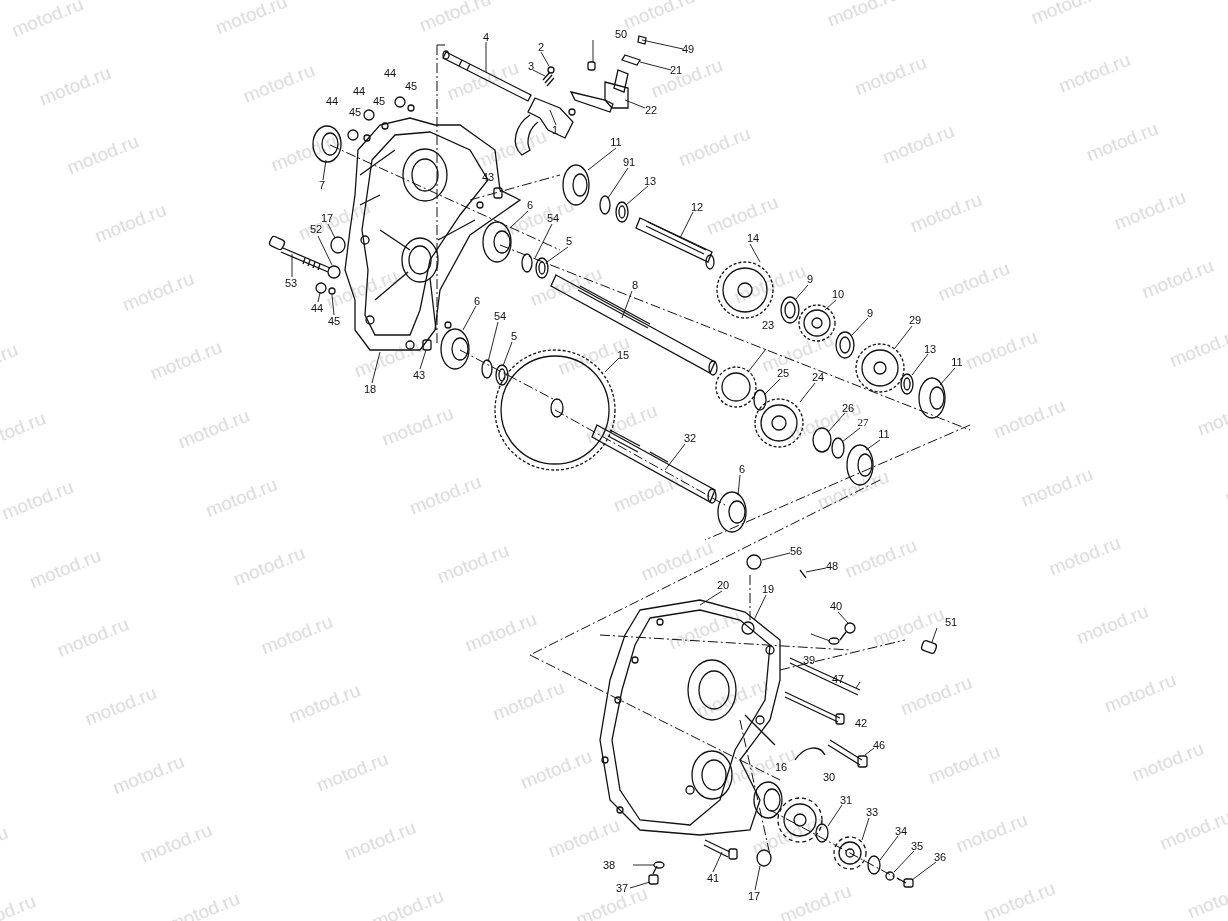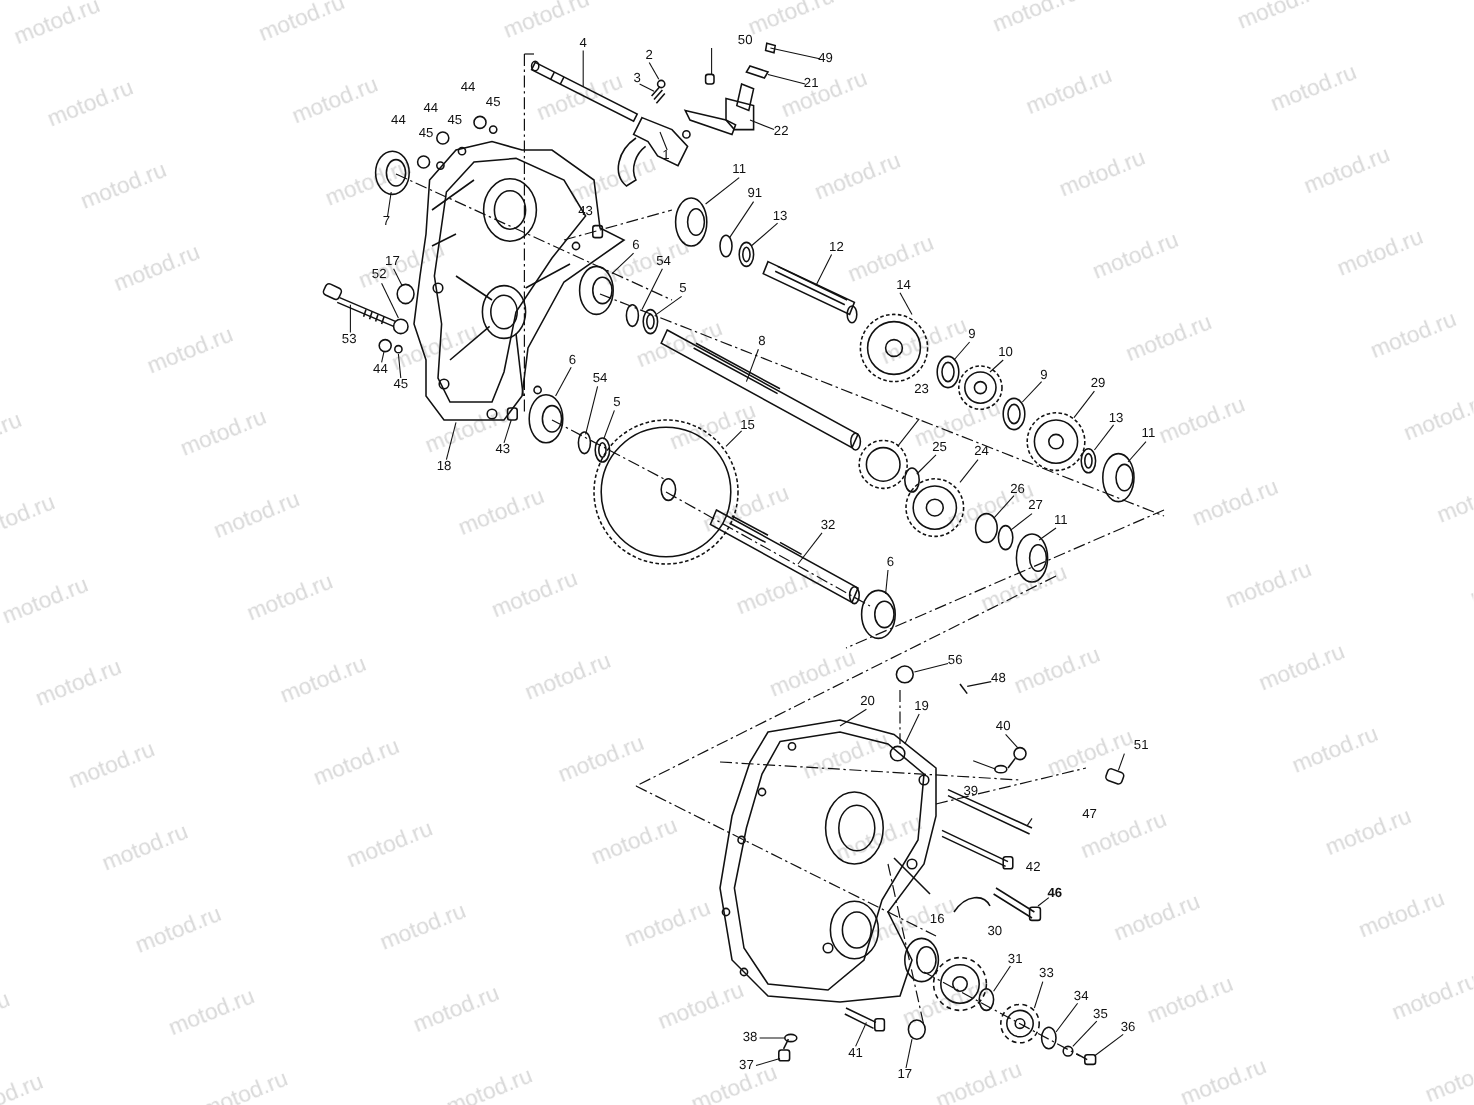--- a/index.html
+++ b/index.html
@@ -411,38 +411,38 @@
     <span class="callout" style="left: 477px; top: 301px;">6</span>
     <span class="callout" style="left: 500px; top: 316px;">54</span>
     <span class="callout" style="left: 514px; top: 336px;">5</span>
     <span class="callout" style="left: 370px; top: 389px;">18</span>
     <span class="callout" style="left: 419px; top: 375px;">43</span>
     <span class="callout" style="left: 623px; top: 355px;">15</span>
     <span class="callout" style="left: 768px; top: 325px;">23</span>
     <span class="callout" style="left: 783px; top: 373px;">25</span>
     <span class="callout" style="left: 818px; top: 377px;">24</span>
     <span class="callout" style="left: 848px; top: 408px;">26</span>
-    <span class="callout" style="left: 863px; top: 422px;">27</span>
+    <span class="callout" style="left: 863px; top: 422px; font-family: Liberation Serif, serif;">27</span>
     <span class="callout" style="left: 884px; top: 434px;">11</span>
     <span class="callout" style="left: 690px; top: 438px;">32</span>
     <span class="callout" style="left: 742px; top: 469px;">6</span>
     <span class="callout" style="left: 796px; top: 551px;">56</span>
     <span class="callout" style="left: 832px; top: 566px;">48</span>
     <span class="callout" style="left: 723px; top: 585px;">20</span>
     <span class="callout" style="left: 768px; top: 589px;">19</span>
     <span class="callout" style="left: 836px; top: 606px;">40</span>
     <span class="callout" style="left: 809px; top: 660px;">39</span>
     <span class="callout" style="left: 937px; top: 622px; margin-left: 14px;">51</span>
-    <span class="callout" style="left: 908px; top: 679px;">47</span>
+    <span class="callout" style="left: 838px; top: 679px;">47</span>
     <span class="callout" style="left: 861px; top: 723px;">42</span>
-    <span class="callout" style="left: 879px; top: 745px; font-weight: bold;">46</span>
+    <span class="callout" style="left: 879px; top: 745px;">46</span>
     <span class="callout" style="left: 781px; top: 767px;">16</span>
     <span class="callout" style="left: 829px; top: 777px;">30</span>
     <span class="callout" style="left: 846px; top: 800px;">31</span>
     <span class="callout" style="left: 872px; top: 812px;">33</span>
     <span class="callout" style="left: 901px; top: 831px;">34</span>
     <span class="callout" style="left: 917px; top: 846px;">35</span>
     <span class="callout" style="left: 940px; top: 857px;">36</span>
-    <span class="callout" style="left: 625px; top: 865px;">38</span>
+    <span class="callout" style="left: 609px; top: 865px;">38</span>
     <span class="callout" style="left: 622px; top: 888px;">37</span>
     <span class="callout" style="left: 713px; top: 878px;">41</span>
     <span class="callout" style="left: 754px; top: 896px;">17</span>
   </div>
 
 </body></html>

